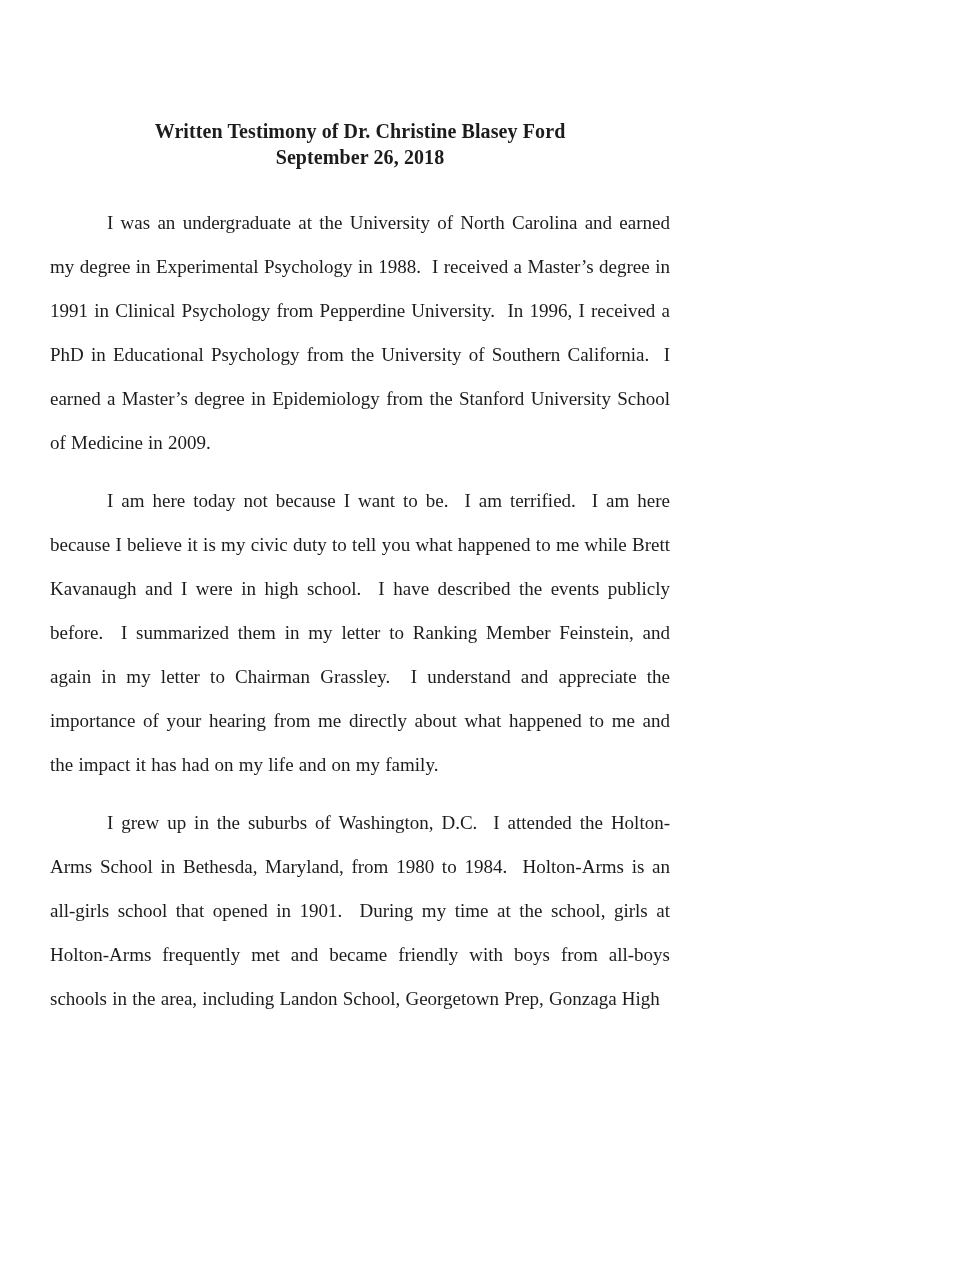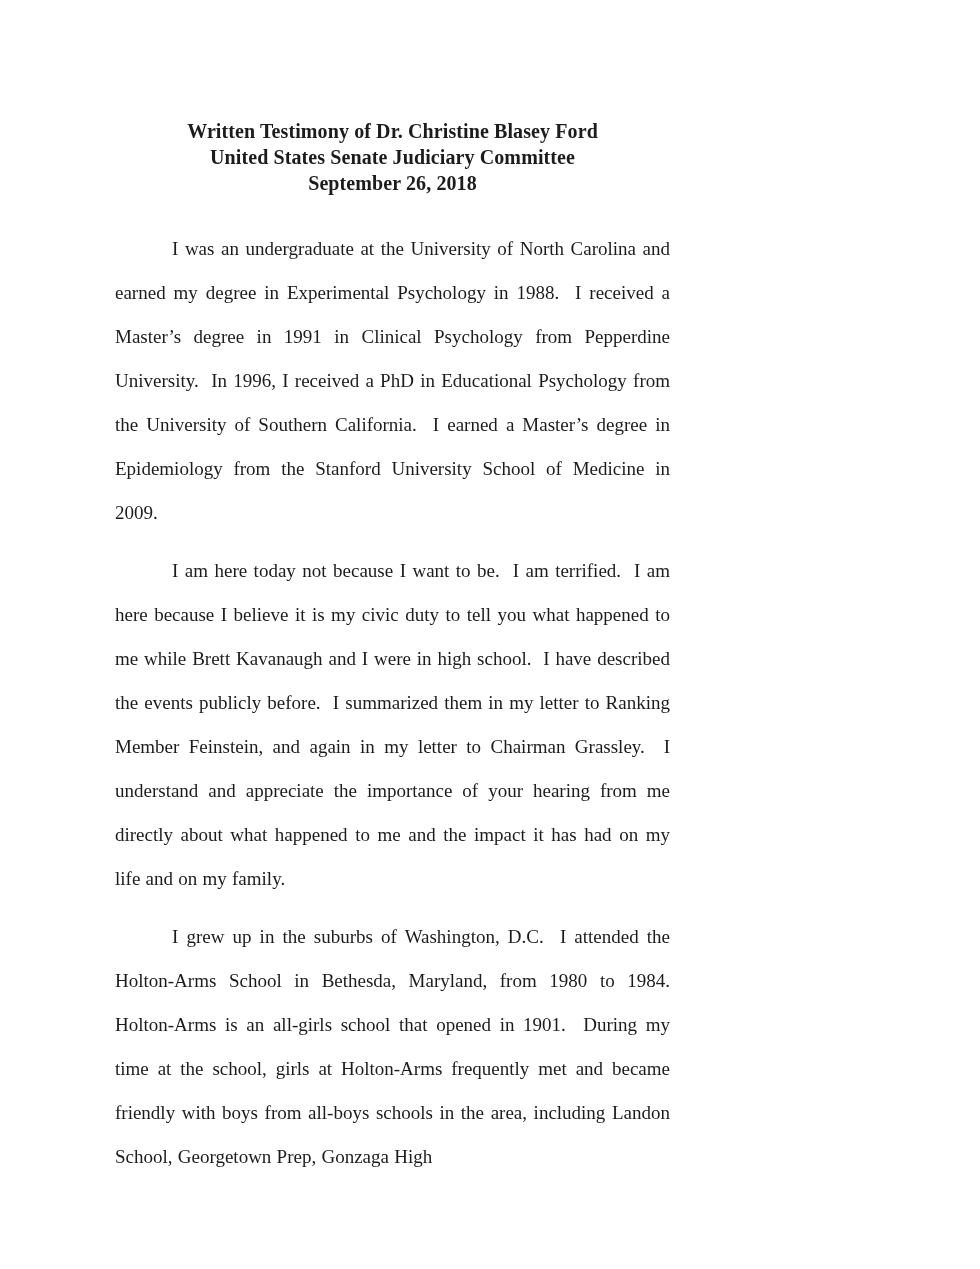--- a/index.html
+++ b/index.html
@@ -13,21 +13,21 @@
   body {
     width: 980px;
     min-height: 1269px;
     font-family: "Liberation Serif", "DejaVu Serif", serif;
     color: var(--text-color);
   }
   .page {
     width: 784px;
     min-height: 1269px;
     background: var(--page-bg);
-    padding: 118px 114px 40px 115px;
+    padding: 118px 114px 40px 50px;
   }
   .title-block {
     text-align: center;
     font-weight: bold;
     font-size: 20px;
     line-height: 26px;
     margin-bottom: 31px;
     letter-spacing: 0.1px;
   }
   .title-line {
@@ -44,21 +44,20 @@
   }
   .doc-body p.para:last-child { margin-bottom: 0; }
 </style>
 </head>
 <body>
 
 <div class="page">
 
   <header class="title-block">
     <div class="title-line">Written Testimony of Dr. Christine Blasey Ford</div>
-    <div class="title-line">United States Senate Judiciary Committee</div>
     <div class="title-line">September 26, 2018</div>
   </header>
 
   <main class="doc-body">
     <p class="para">I was an undergraduate at the University of North Carolina and earned my degree in Experimental Psychology in 1988.  I received a Master’s degree in 1991 in Clinical Psychology from Pepperdine University.  In 1996, I received a PhD in Educational Psychology from the University of Southern California.  I earned a Master’s degree in Epidemiology from the Stanford University School of Medicine in 2009.</p>
     <p class="para">I am here today not because I want to be.  I am terrified.  I am here because I believe it is my civic duty to tell you what happened to me while Brett Kavanaugh and I were in high school.  I have described the events publicly before.  I summarized them in my letter to Ranking Member Feinstein, and again in my letter to Chairman Grassley.  I understand and appreciate the importance of your hearing from me directly about what happened to me and the impact it has had on my life and on my family.</p>
     <p class="para">I grew up in the suburbs of Washington, D.C.  I attended the Holton-Arms School in Bethesda, Maryland, from 1980 to 1984.  Holton-Arms is an all-girls school that opened in 1901.  During my time at the school, girls at Holton-Arms frequently met and became friendly with boys from all-boys schools in the area, including Landon School, Georgetown Prep, Gonzaga High</p>
   </main>
 
 </div>

